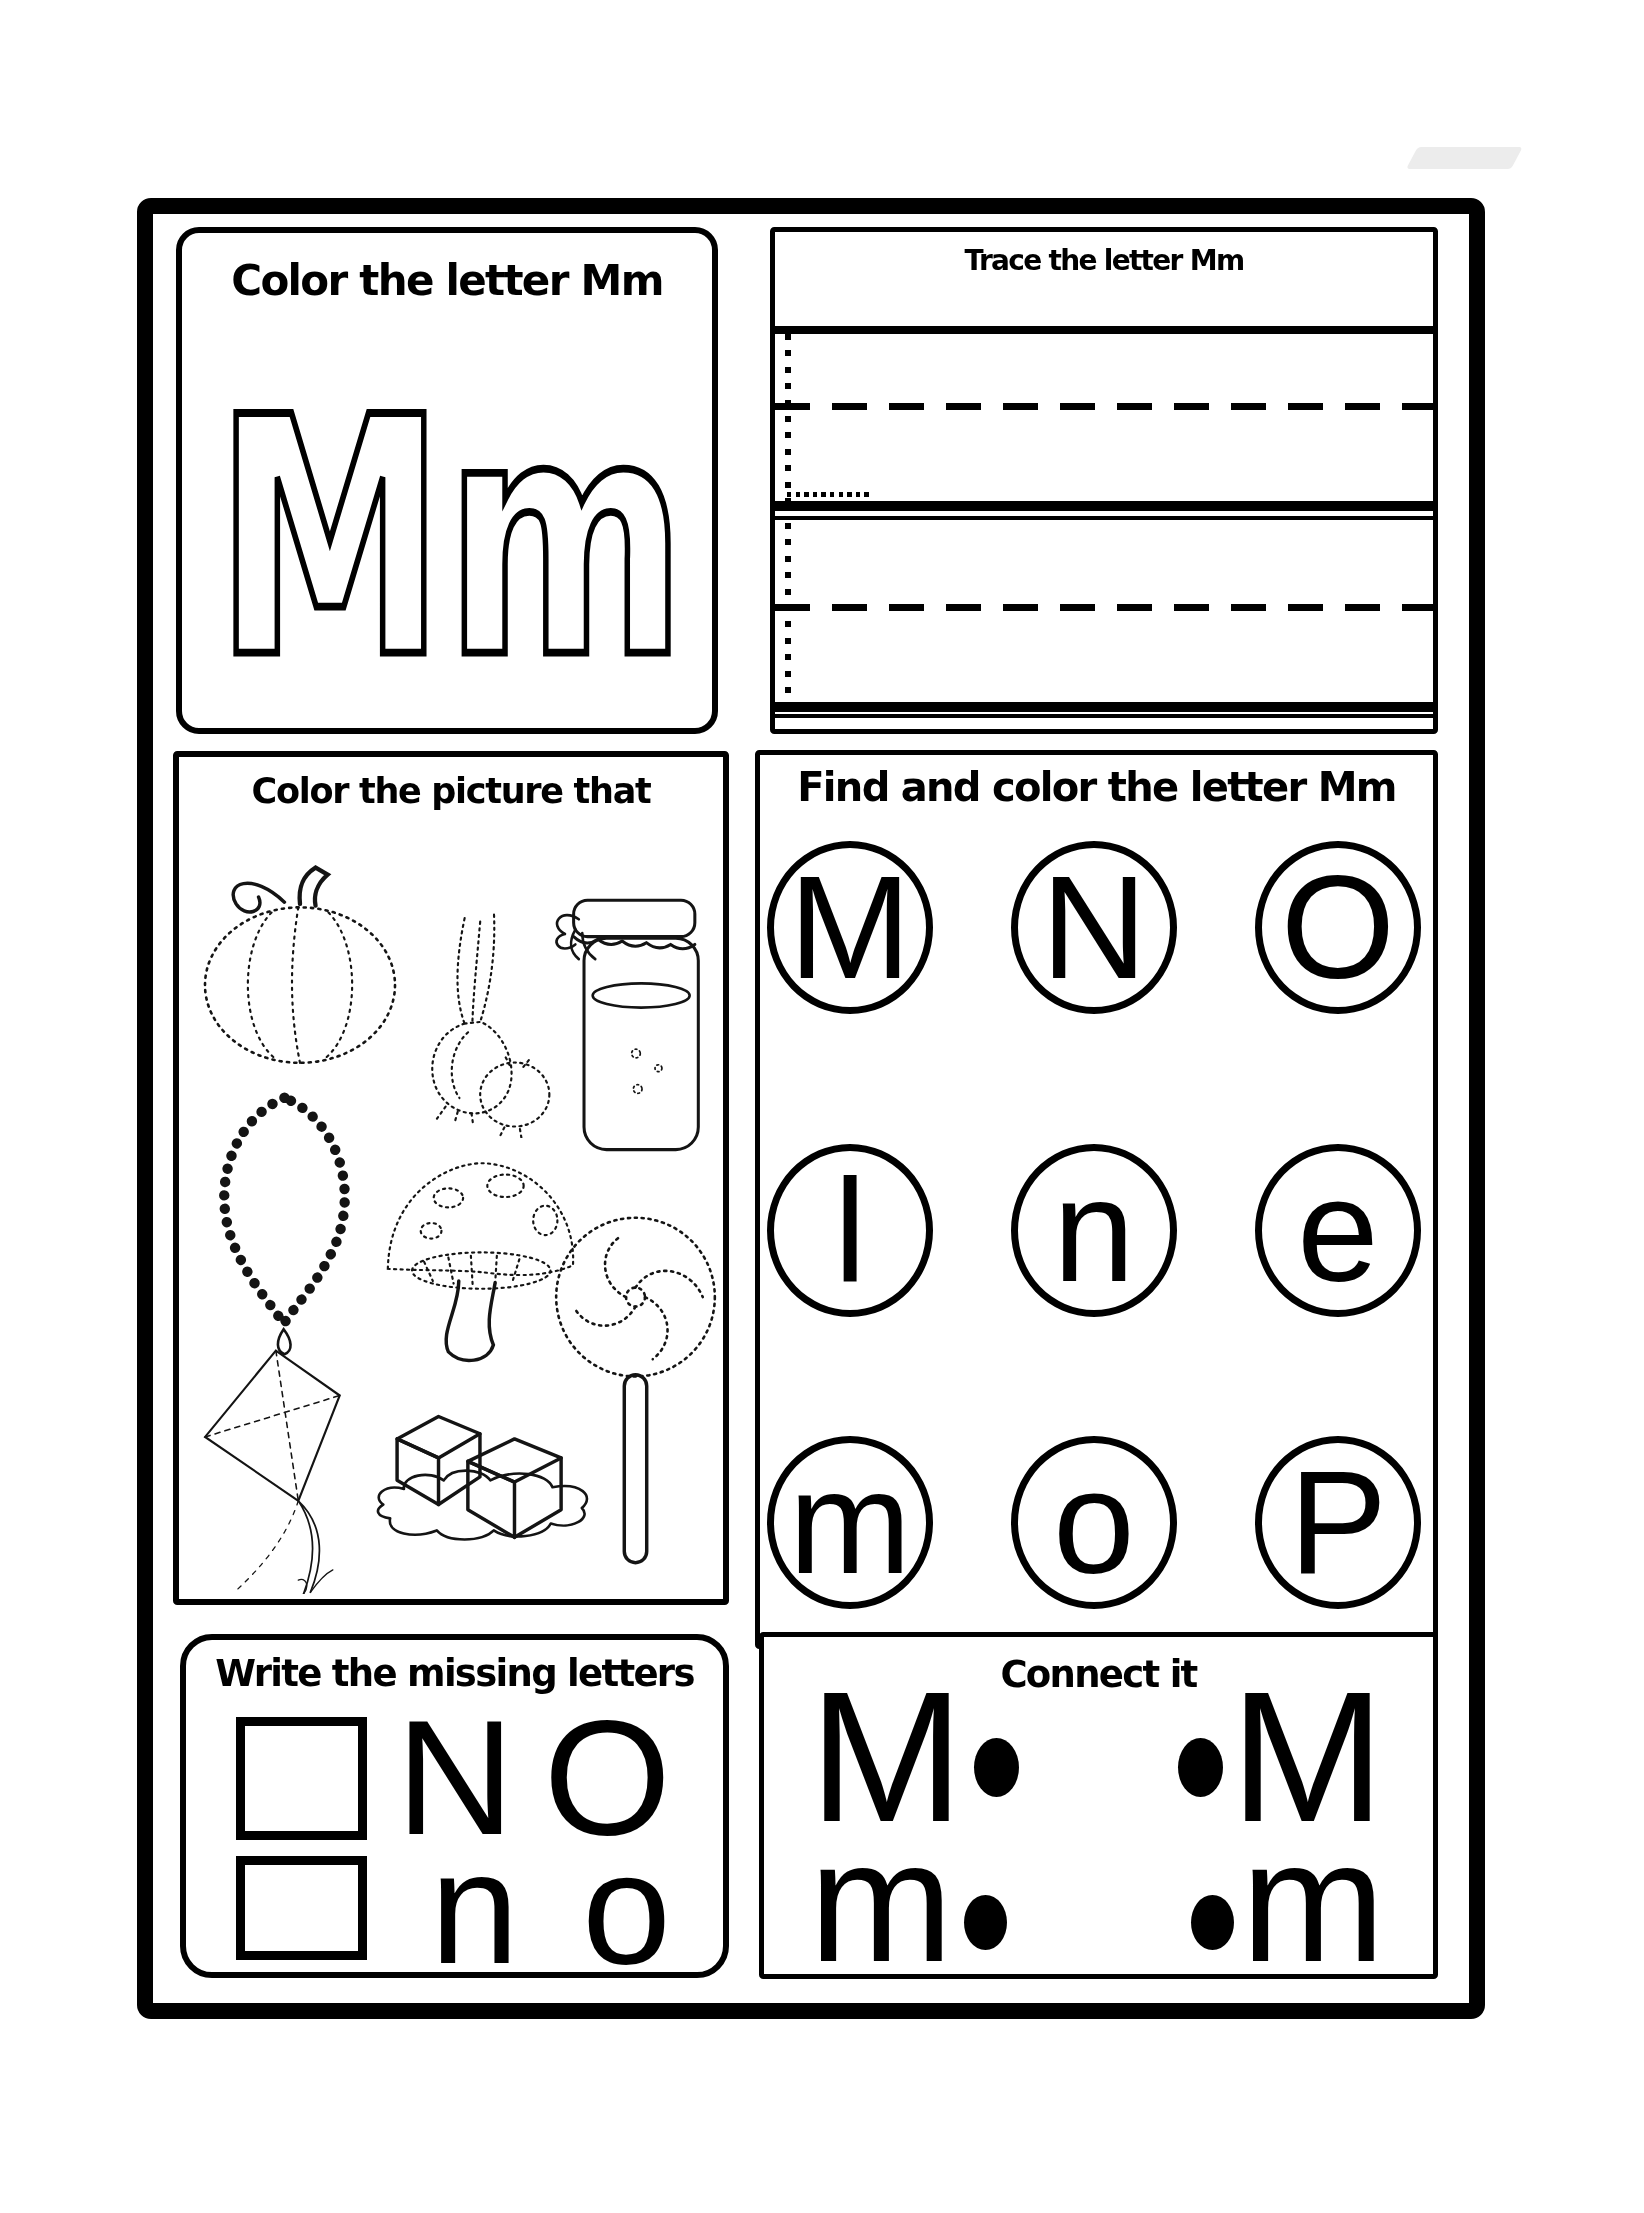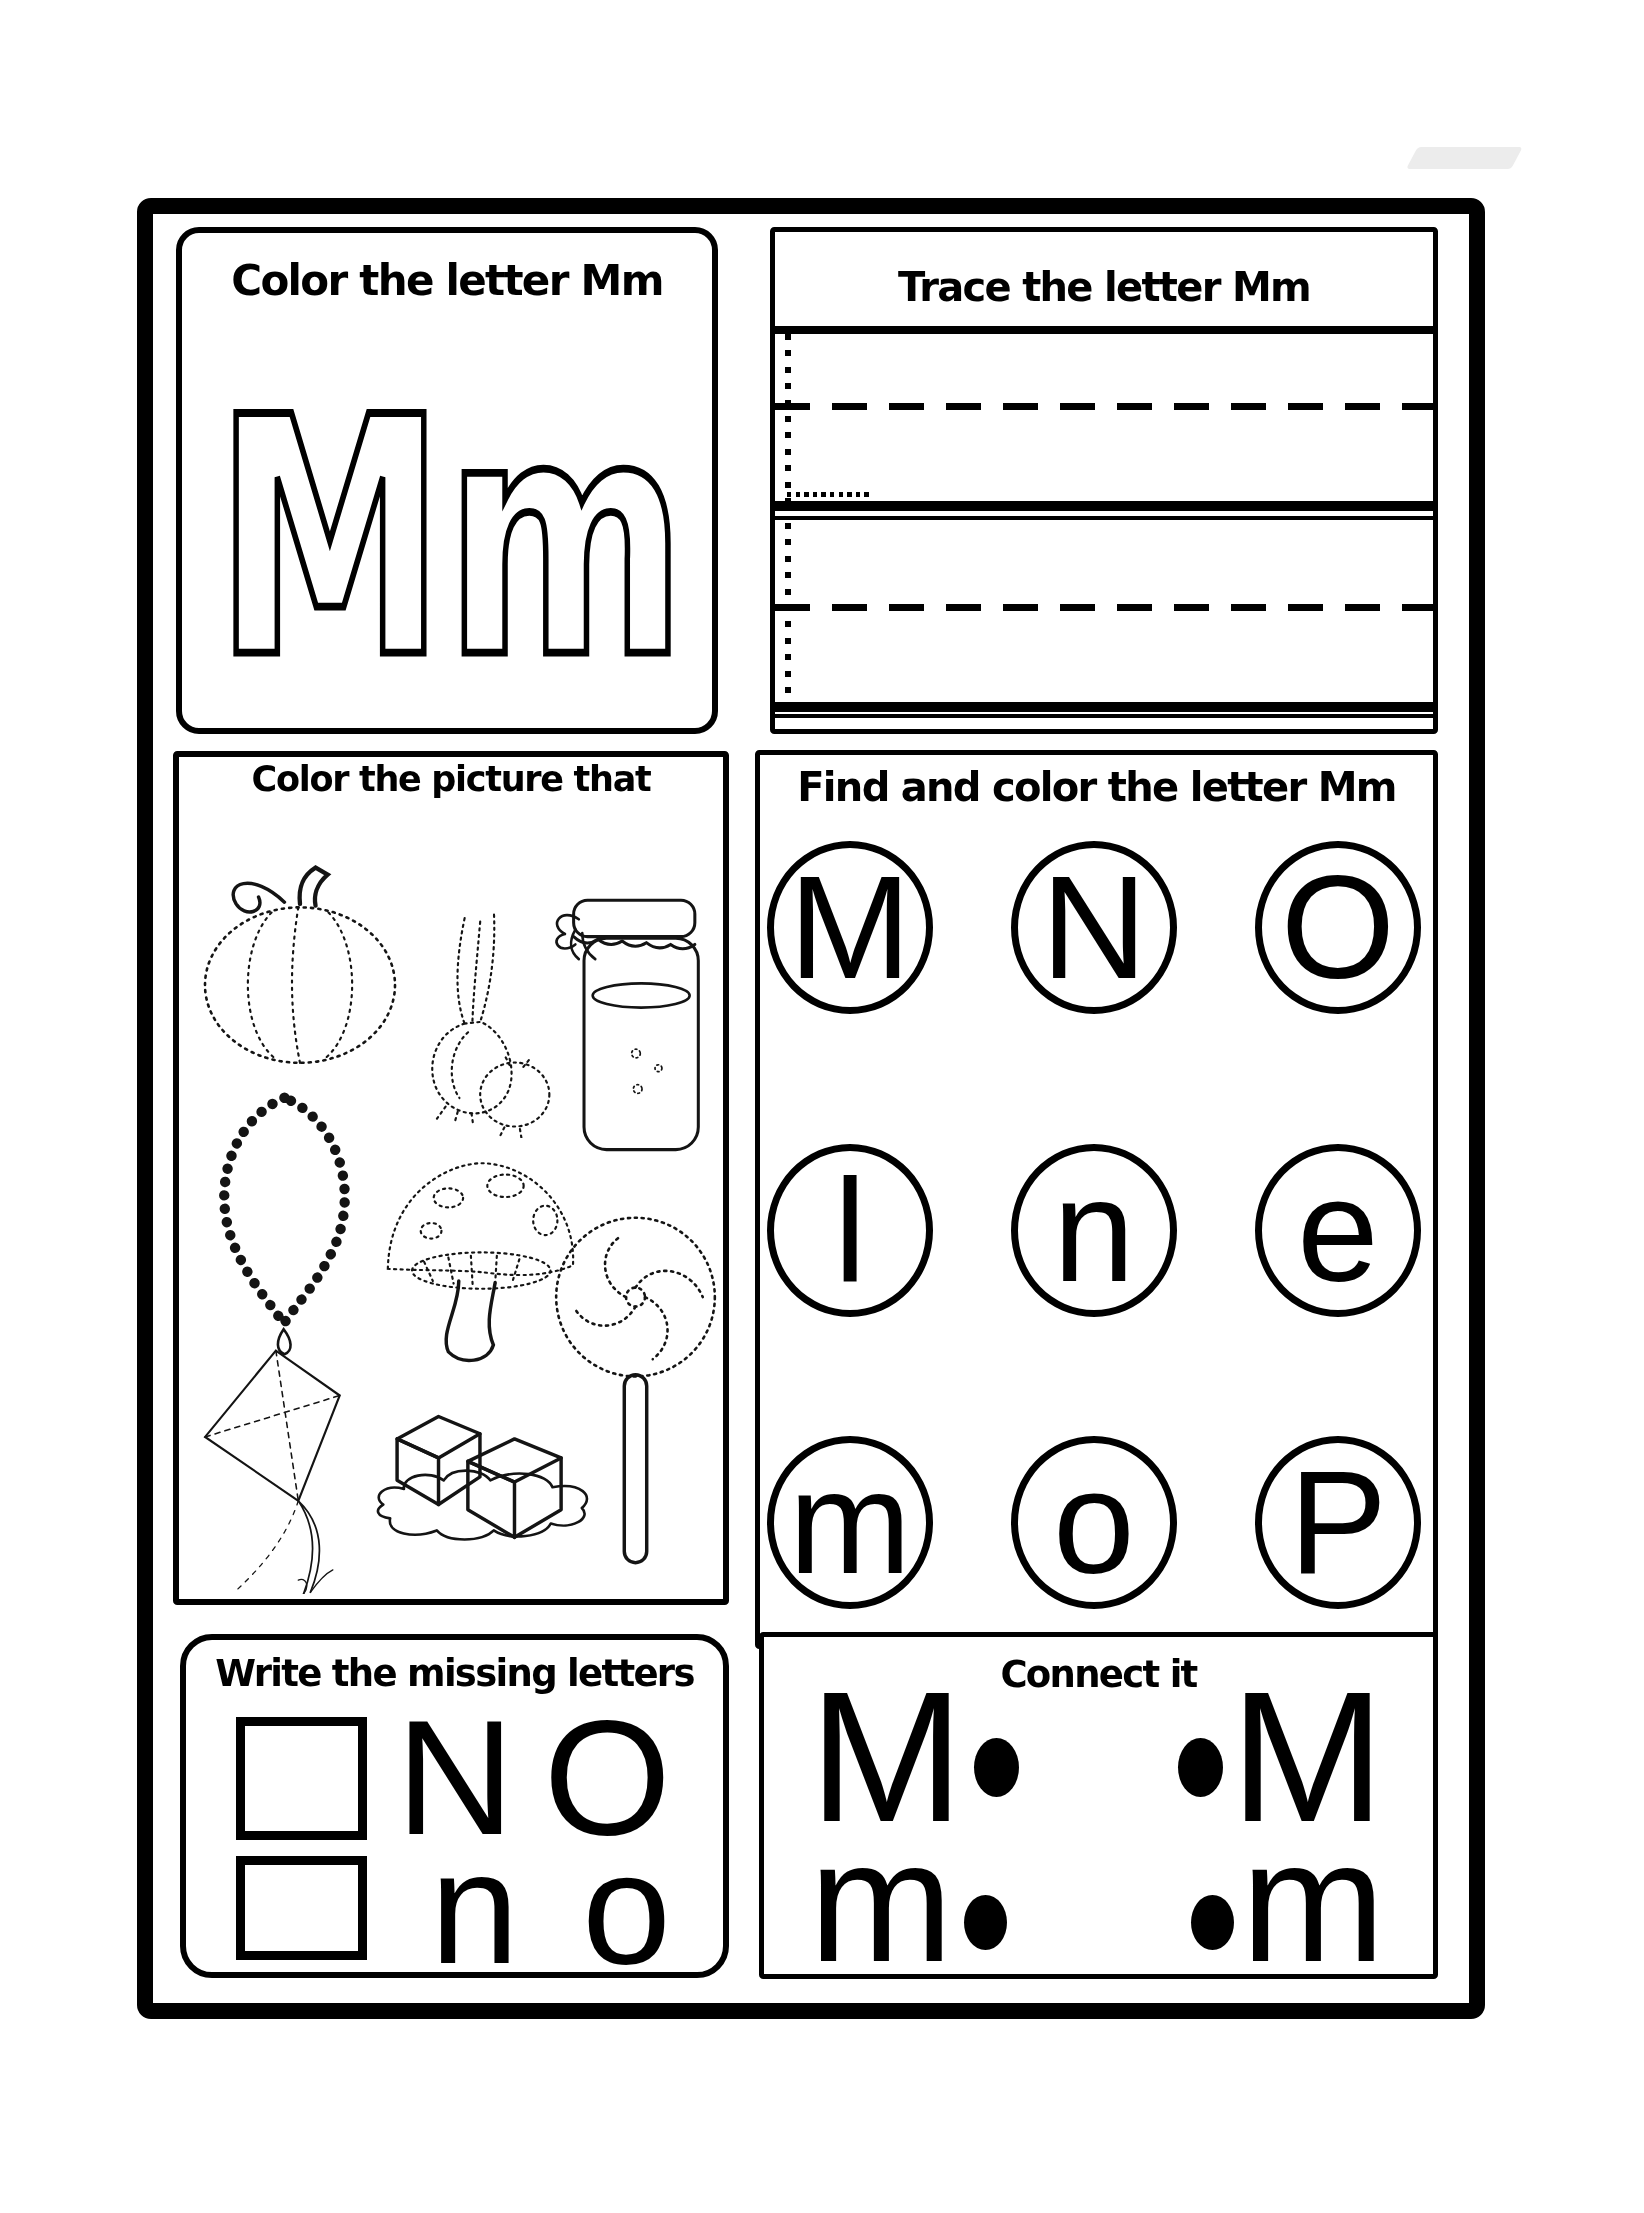--- a/index.html
+++ b/index.html
@@ -63,38 +63,38 @@
   <div class="page-border"></div>
 
   <div class="box" style="left:176px; top:227px; width:542px; height:507px; border-width:6px;border-radius:23px;">
     <div class="box-title" style="padding-top:22.5px; font-size:42px;">Color the letter Mm</div>
     <svg class="abs" style="left:15.6px; top:121px;" width="506" height="355" viewBox="0 0 585 410">
       <text x="292" y="345" text-anchor="middle" font-family="DejaVu Sans, sans-serif" font-weight="bold" font-size="380" textLength="545" lengthAdjust="spacingAndGlyphs" fill="#ffffff" stroke="#000000" stroke-width="9">Mm</text>
     </svg>
   </div>
 
   <div class="box" style="left:770px; top:227px; width:668px; height:507px;">
-    <div class="box-title" style="padding-top:32px; font-size:40px;">Trace the letter Mm</div>
+    <div class="box-title" style="padding-top:12px; font-size:28px;">Trace the letter Mm</div>
 
     <div class="solid-line" style="top:94px; height:7.8px;"></div>
 
     <div class="dotted-vline" style="left:10.4px; top:102px; height:167px;"></div>
     <div class="dashed-line" style="top:171px;"></div>
     <div class="dots-remnant" style="left:12px; top:260px; width:86px;"></div>
     <div class="solid-line" style="top:269px; height:9.5px;"></div>
 
     <div class="solid-line" style="top:284px; height:4.3px;"></div>
     <div class="dotted-vline" style="left:10.4px; top:291px; height:179px;"></div>
     <div class="dashed-line" style="top:372px;"></div>
     <div class="solid-line" style="top:470px; height:9.5px;"></div>
     <div class="solid-line" style="top:482px; height:3.5px;"></div>
   </div>
 
   <div class="box" style="left:173px; top:751px; width:556px; height:854px; border-width:6px;">
-    <div class="box-title" style="padding-top:2px; font-size:35px; letter-spacing:-1.3px;">Color the picture that</div>
+    <div class="box-title" style="padding-top:14px; font-size:35px; letter-spacing:-1.3px;">Color the picture that</div>
 
     <svg class="abs" style="left:12px; top:102px;" width="218" height="209" viewBox="0 0 252 242">
       <g fill="none" stroke="#141414" stroke-linecap="round">
         <path d="M108,50 C70,14 38,28 52,52 C62,68 86,62 78,44" stroke-width="4"></path>
         <path d="M126,52 C124,34 128,20 144,10 L158,18 C144,30 142,44 144,54" stroke-width="5"></path>
         <ellipse cx="126" cy="146" rx="110" ry="90" stroke-width="3" stroke-dasharray="2.5 6"></ellipse>
         <path d="M93,62 C56,100 56,196 96,230" stroke-width="2.5" stroke-dasharray="2.5 6"></path>
         <path d="M159,62 C196,100 196,196 156,230" stroke-width="2.5" stroke-dasharray="2.5 6"></path>
         <path d="M124,56 C114,120 114,176 126,236" stroke-width="2.5" stroke-dasharray="2.5 6"></path>
       </g>

